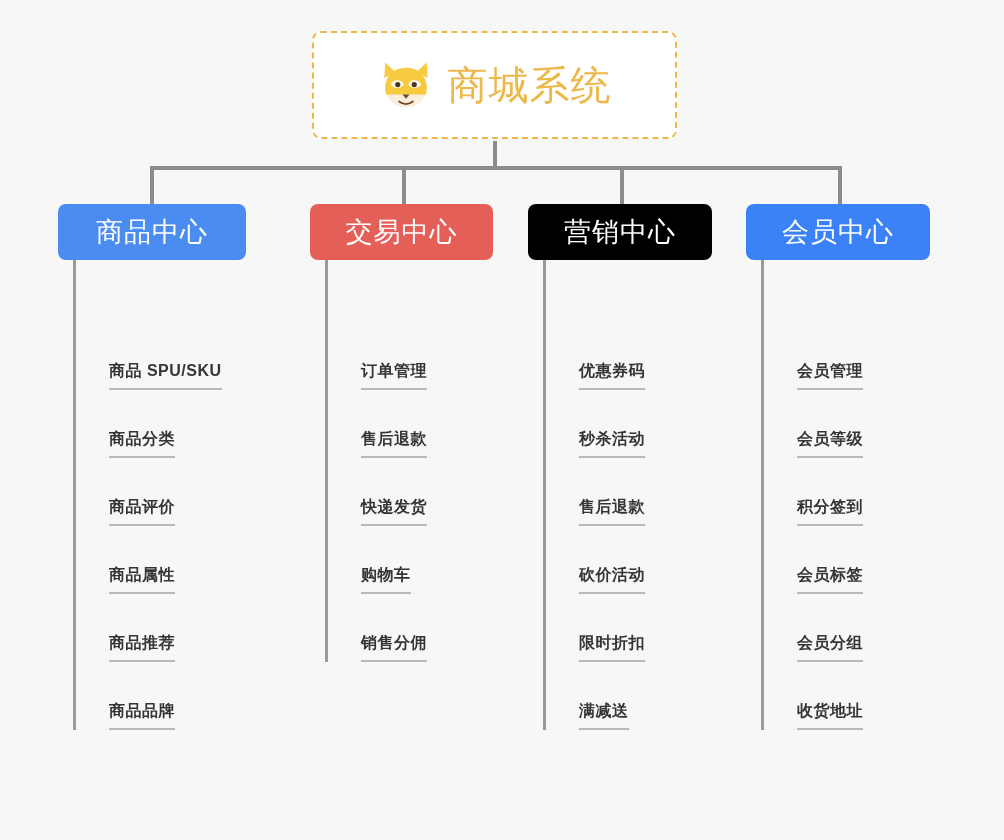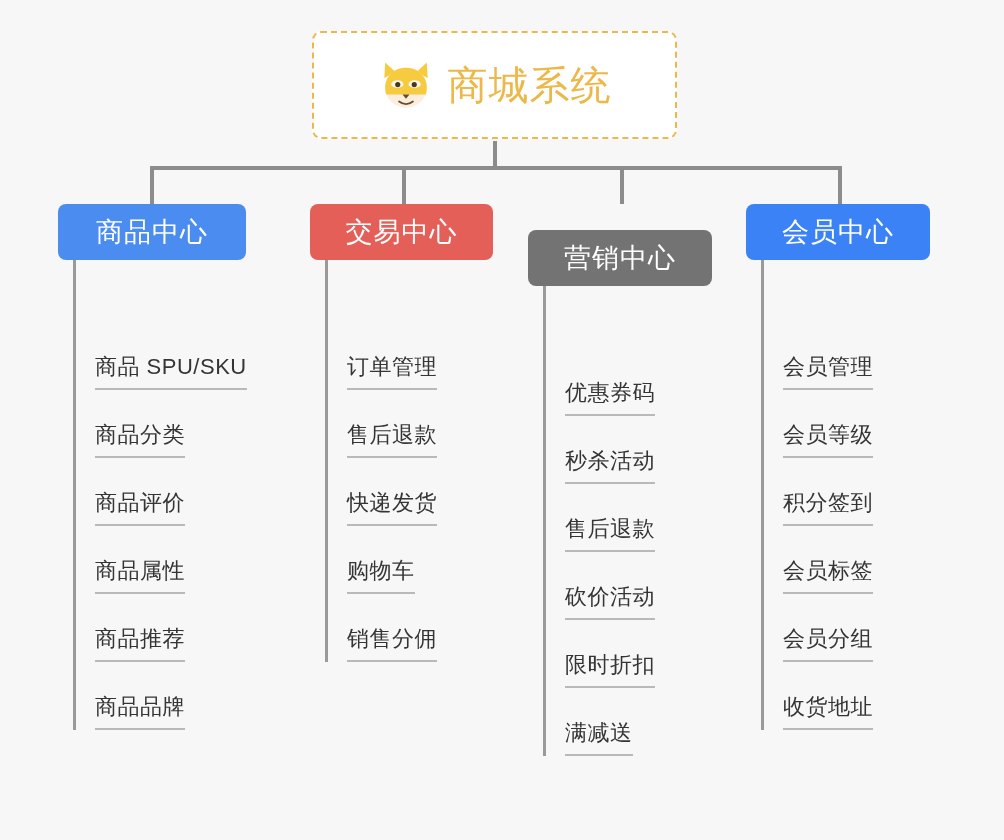--- a/index.html
+++ b/index.html
@@ -108,27 +108,28 @@
   }
   .leaf-item {
     position: relative;
     height: 68px;
     box-sizing: border-box;
     display: flex;
     align-items: flex-end;
   }
   .leaf-label {
     display: inline-block;
-    margin-left: 19px;
+    margin-left: 33px;
     padding-bottom: 6px;
     border-bottom: 2px solid #b9b9b9;
-    font-size: 22px;
+    font-size: 16px;
     color: #353535;
     white-space: nowrap;
     letter-spacing: 0.5px;
+    font-weight: bold;
   }
   .leaf-item.first { height: 130px; }
 </style>
 </head>
 <body style="background: rgb(247, 247, 247);">
 
 <div id="canvas">
 
   <div class="root-node" style="border-color: rgb(237, 184, 74); background: rgb(255, 255, 255);">
     <svg class="root-emoji" viewBox="0 0 64 60">
@@ -192,21 +193,21 @@
       <div class="leaf-item">
           <span class="leaf-label">购物车</span>
         </div>
       <div class="leaf-item">
           <span class="leaf-label">销售分佣</span>
         </div>
     </div>
   </div>
 
   <div class="column col-3">
-    <div class="cat-header" style="background-color: #737373; margin-top: 26px;">营销中心</div>
+    <div class="cat-header" style="background-color: #000000;">营销中心</div>
     <div class="leaf-list">
       <div class="leaf-item first">
           <span class="leaf-label">优惠券码</span>
         </div>
       <div class="leaf-item">
           <span class="leaf-label">秒杀活动</span>
         </div>
       <div class="leaf-item">
           <span class="leaf-label">售后退款</span>
         </div>

